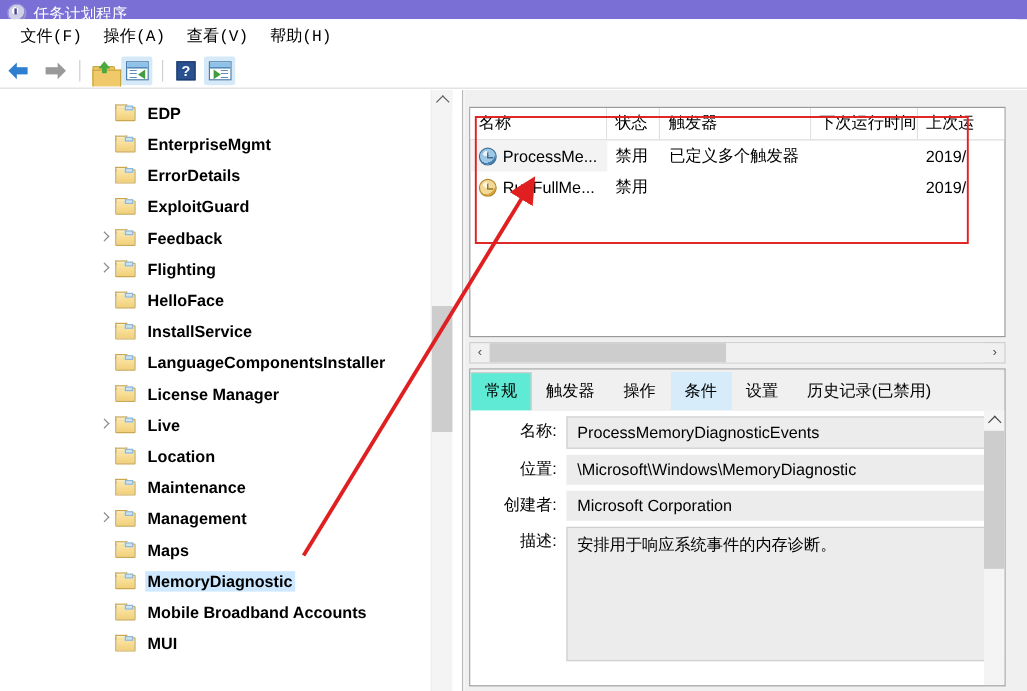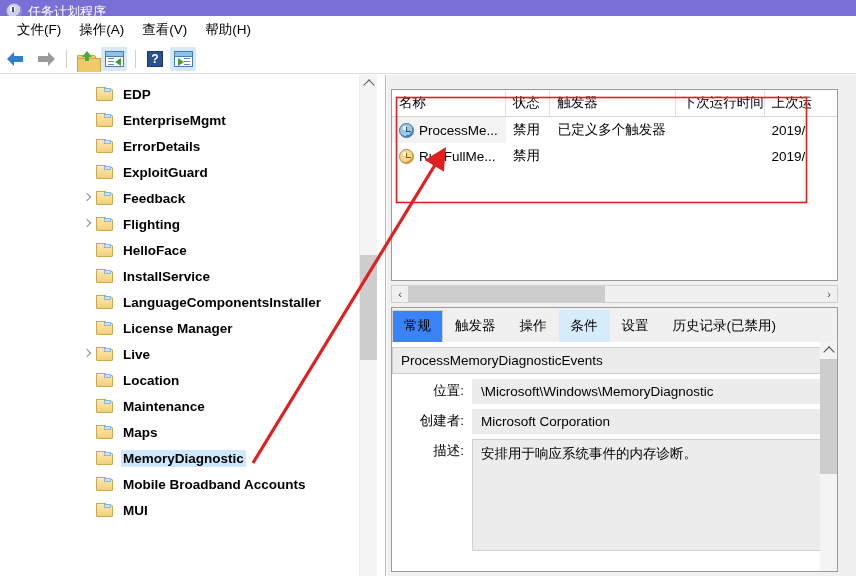--- a/index.html
+++ b/index.html
@@ -26,21 +26,21 @@
     content:"";position:absolute;left:5px;top:3px;width:1.5px;height:5px;background:#4a4594;
   }
   .titlebar .tb-title{
     margin-left:6px;margin-top:7px;color:#ffffff;font-size:13px;font-weight:400;
     white-space:nowrap;
   }
 
   
   .menubar{
     position:absolute;left:0;top:16px;width:848px;height:28px;
-    background:#ffffff;display:flex;align-items:center;padding-left:8px;box-sizing:border-box;
+    background:#ffffff;display:flex;align-items:center;padding-left:8px;box-sizing:border-box;font-family:Liberation Mono, monospace;
   }
   .menuitem{
     padding:3px 9px;font-size:13.5px;color:#000;white-space:nowrap;cursor:default;
   }
 
   
   .toolbar{
     position:absolute;left:0;top:44px;width:856px;height:30px;
     background:#ffffff;display:flex;align-items:center;padding-left:4px;box-sizing:border-box;
     border-bottom:1px solid #dcdcdc;
@@ -139,21 +139,21 @@
 
   .detailbox{
     position:absolute;left:4px;top:232px;width:447px;height:265px;
     background:#fff;border:1px solid #9a9a9a;box-sizing:border-box;overflow:hidden;
   }
   .tabstrip{height:34px;background:#f0f0f0;display:flex;align-items:flex-end;border-bottom:1px solid #cfcfcf;}
   .tab{
     padding:6px 11px 7px 11px;font-size:13.5px;color:#000;white-space:nowrap;
     border:1px solid transparent;border-bottom:none;margin-top:6px;box-sizing:border-box;
   }
-  .tab.active{background:#3b82f6;border-color:#cfcfcf;margin-bottom:-1px;padding-bottom:8px;}
+  .tab.active{background:#5eead4;border-color:#cfcfcf;margin-bottom:-1px;padding-bottom:8px;}
   .tab.hover{background:#d6ecfb;}
 
   .dbody{position:absolute;left:0;top:34px;right:0;bottom:0;background:#fff;}
   .frow{display:flex;align-items:flex-start;margin:0;}
   .flabel{width:80px;text-align:right;padding:8px 8px 0 0;font-size:13.5px;color:#000;box-sizing:border-box;white-space:nowrap;}
   .fvalue{
     flex:1;margin-top:5px;background:#ececec;border:1px solid #cfcfcf;
     box-sizing:border-box;padding:5px 8px;font-size:13.5px;color:#000;white-space:nowrap;overflow:hidden;
   }
   .fvalue.plain{background:#ececec;border:none;padding-left:9px;}
@@ -327,20 +327,29 @@
           </span>
           <span class="lbl">Location</span>
         </div>
         <div class="trow">
           <span class="fld">
             <span class="body"></span>
             <span class="top"></span>
             <span class="pg"></span>
           </span>
           <span class="lbl">Maintenance</span>
+        </div>
+        <div class="trow">
+          <span class="chev"></span>
+          <span class="fld">
+            <span class="body"></span>
+            <span class="top"></span>
+            <span class="pg"></span>
+          </span>
+          <span class="lbl">Management</span>
         </div>
         <div class="trow">
           <span class="fld">
             <span class="body"></span>
             <span class="top"></span>
             <span class="pg"></span>
           </span>
           <span class="lbl">Maps</span>
         </div>
         <div class="trow sel">
@@ -425,20 +434,21 @@
           <div class="tab active">常规</div>
           <div class="tab">触发器</div>
           <div class="tab">操作</div>
           <div class="tab hover">条件</div>
           <div class="tab">设置</div>
           <div class="tab">历史记录(已禁用)</div>
         </div>
 
       <div class="dbody">
         <div class="frow">
+          <div class="flabel">名称:</div>
           <div class="fvalue">ProcessMemoryDiagnosticEvents</div>
         </div>
         <div class="frow">
           <div class="flabel">位置:</div>
           <div class="fvalue plain">\Microsoft\Windows\MemoryDiagnostic</div>
         </div>
         <div class="frow">
           <div class="flabel">创建者:</div>
           <div class="fvalue plain">Microsoft Corporation</div>
         </div>

